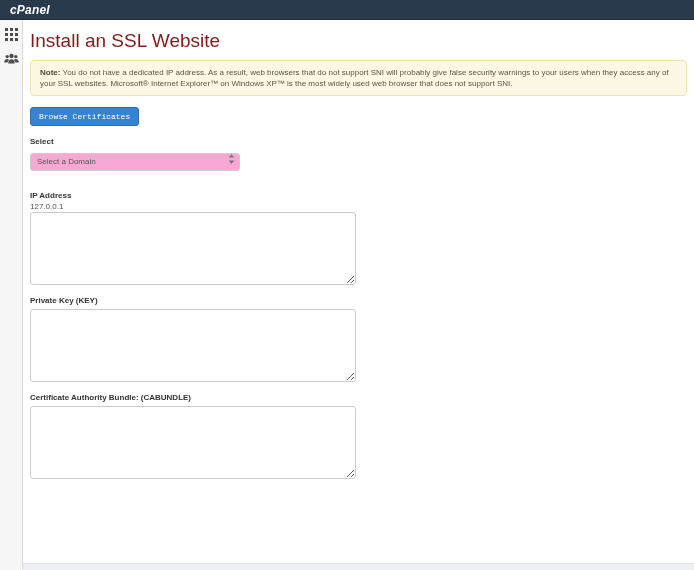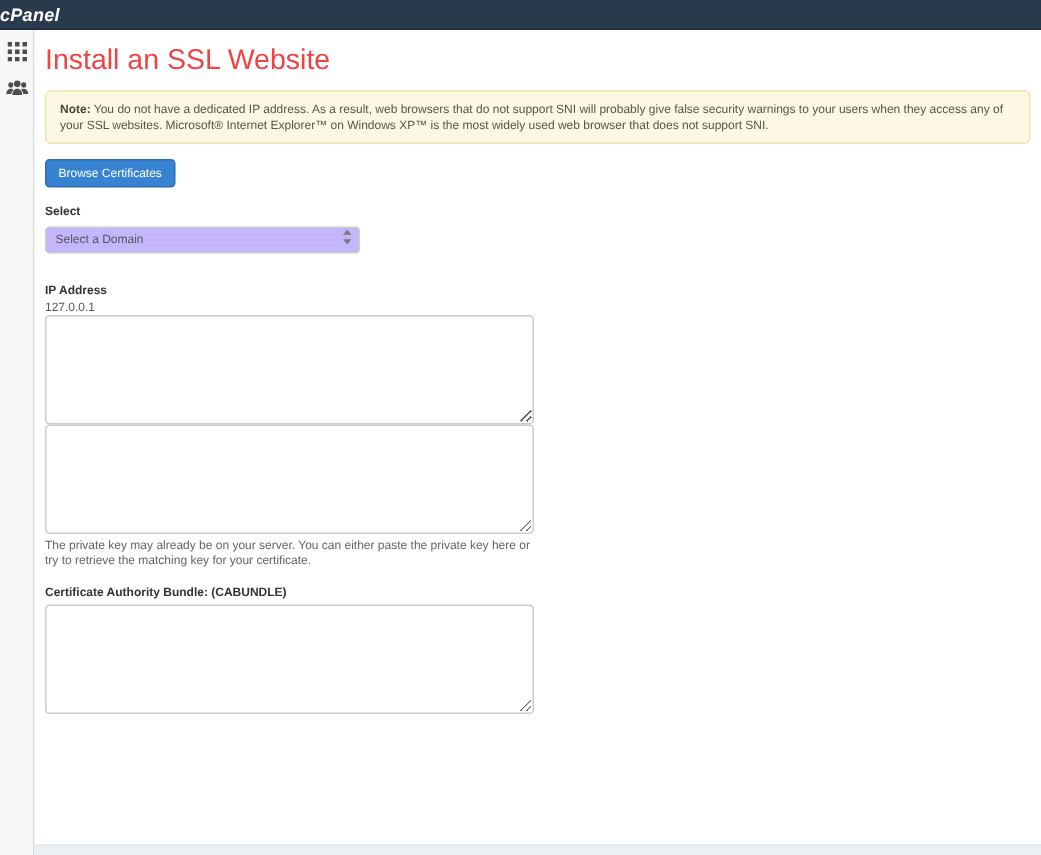--- a/index.html
+++ b/index.html
@@ -9,20 +9,21 @@
     background: #ffffff;
     color: #444;
   }
   
   .topbar {
     height: 20px;
     background: #293a4d;
     border-bottom: 1px solid #1e2c3b;
     display: flex;
     align-items: center;
+    padding-left: 10px;
   }
   .logo {
     color: #ffffff;
     font-size: 12px;
     font-weight: 700;
     font-style: italic;
     letter-spacing: 0.2px;
     cursor: pointer;
   }
   
@@ -42,39 +43,39 @@
   .main {
     flex: 1;
     position: relative;
     padding: 8px 6px 0 7px;
     background: #ffffff;
   }
   
   h1.page-title {
     font-size: 19px;
     font-weight: 400;
-    color: #ef4444;
+    color: #7f1d1d;
     line-height: 22px;
     margin: 2px 0 8px 0;
   }
   .notice {
     background: #fcf8e3;
     border: 1px solid #f0e3b1;
     border-radius: 4px;
     padding: 6px 9px;
     font-size: 8px;
     line-height: 11px;
     color: #5b5444;
     margin-right: 1px;
     margin-bottom: 9px;
   }
   .notice b { color: #4e4735; }
   .btn {
     display: inline-block;
-    font-family: Liberation Sans, sans-serif;
+    font-family: Liberation Mono, monospace;
     font-size: 8px;
     line-height: 9px;
     padding: 4px 8px;
     border-radius: 3px;
     cursor: pointer;
   }
   .btn-primary {
     background: #3783d1;
     border: 1px solid #2e6fb4;
     color: #ffffff;
@@ -89,21 +90,21 @@
   }
   .select-wrap { position: relative; width: 210px; }
   .select-wrap select {
     width: 100%;
     height: 18px;
     font-family: inherit;
     font-size: 8px;
     color: #555;
     border: 1px solid #cccccc;
     border-radius: 3px;
-    background: #c4b5fd;
+    background: #f9a8d4;
     padding: 0 16px 0 6px;
     -webkit-appearance: none;
     appearance: none;
   }
   .select-arrows {
     position: absolute;
     right: 5px;
     top: 4px;
     pointer-events: none;
     line-height: 0;
@@ -200,22 +201,22 @@
           <path d="M3.5 10 L6.2 6.5 H0.8 Z" fill="#777"></path>
         </svg>
       </span>
     </div>
 
     <label class="form-label" style="margin-bottom:2px;margin-top:20px;">IP Address</label>
     <div class="value-text">127.0.0.1</div>
 
     <textarea style=""></textarea>
 
+    <label class="form-label">Private Key (KEY)</label>
     <textarea style=""></textarea>
-    <div class="help">The private key may already be on your server. You can either paste the private key here or try to retrieve the matching key for your certificate.</div>
 
     <label class="form-label">Certificate Authority Bundle: (CABUNDLE)</label>
     <textarea style=""></textarea>
 
     
 
     
 
     <div class="footer-strip"></div>
 

